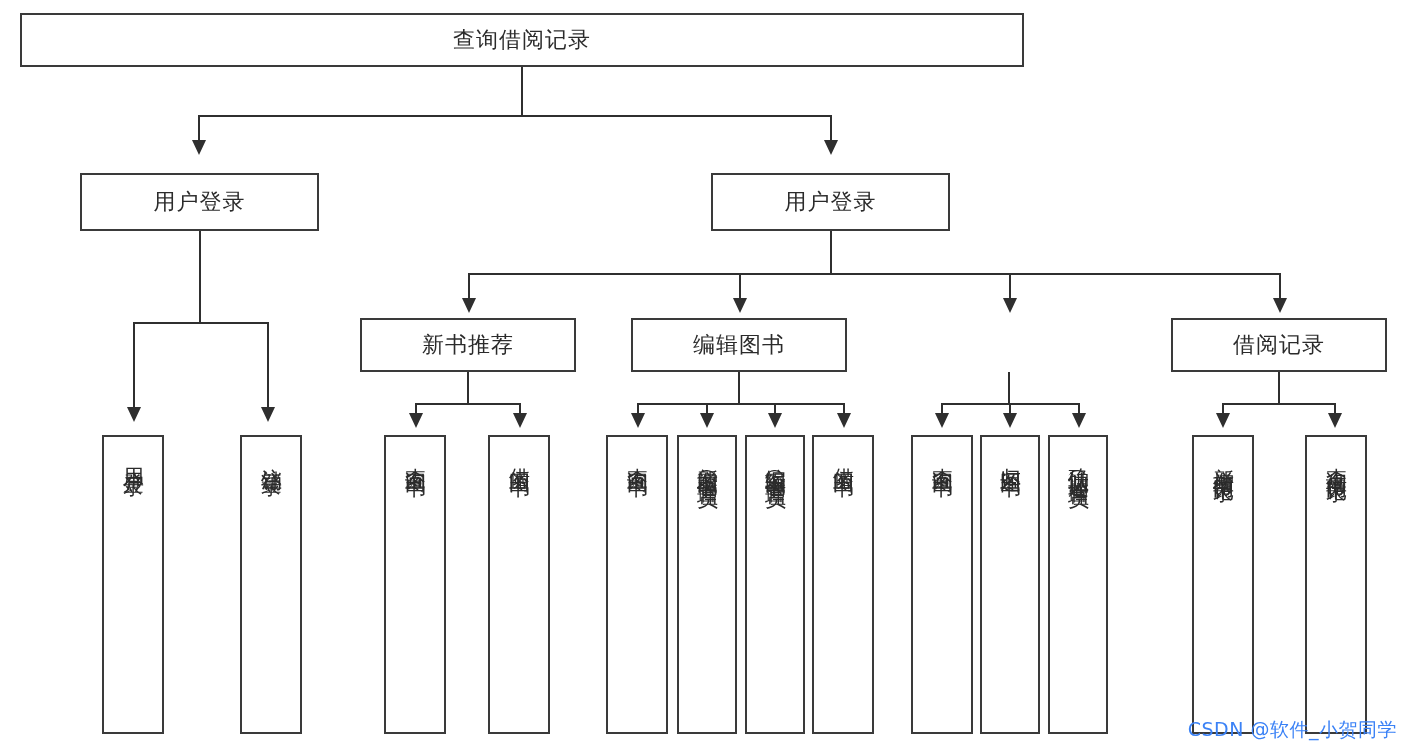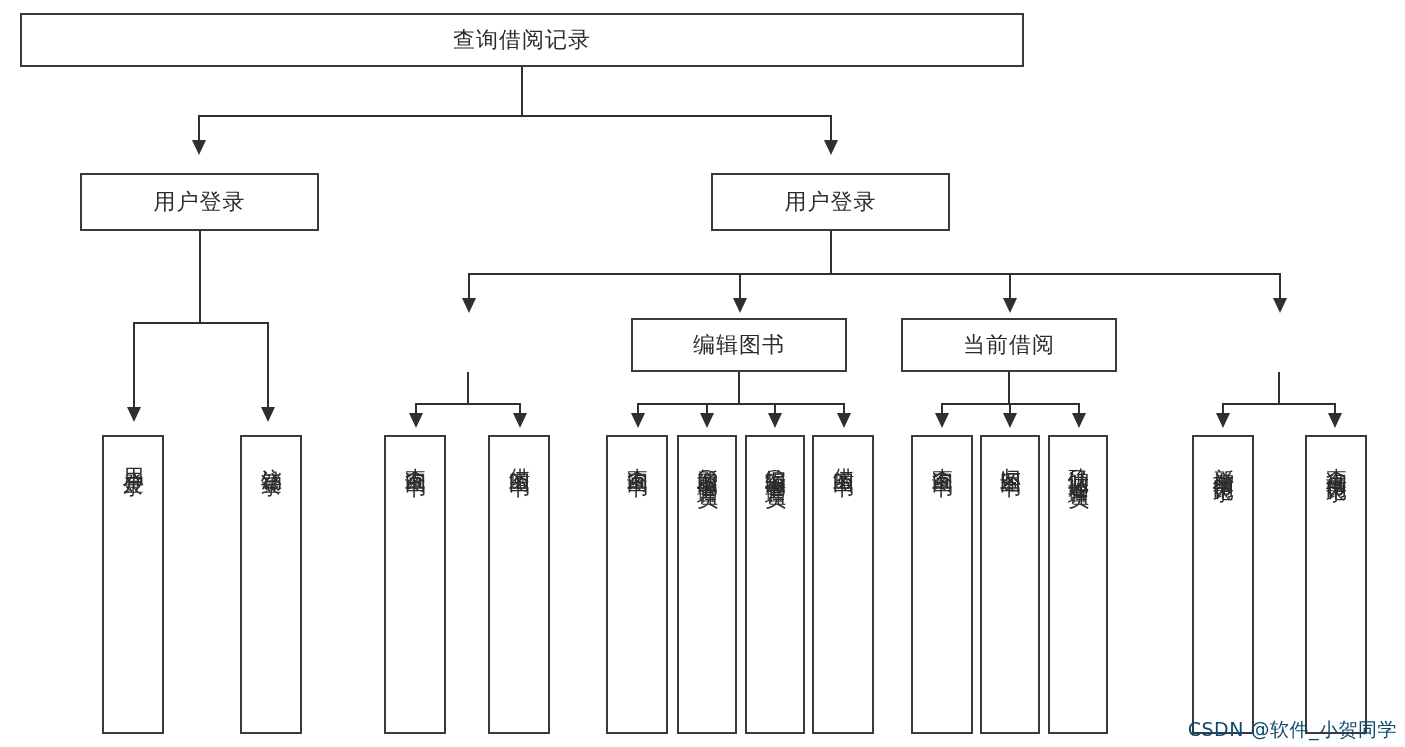--- a/index.html
+++ b/index.html
@@ -72,21 +72,21 @@
     border-left: 7px solid transparent;
     border-right: 7px solid transparent;
     border-top: 15px solid #2f2f2f;
   }
 
   
   #watermark {
     position: absolute;
     right: 8px;
     bottom: 4px;
-    color: #0c4a6e;
+    color: #3b82f6;
     font-size: 19px;
     letter-spacing: 0.5px;
     white-space: nowrap;
     user-select: none;
   }
 </style>
 </head>
 <body>
 
 <div id="canvas">
@@ -123,25 +123,28 @@
   <div class="line hline" style="left:468px; top:273px; width:812px; height:2px;"></div>
   <div class="line vline" style="left:468px; top:273px; width:2px; height:28px;"></div>
   <div class="arrow" style="left:462px; top:298px;"></div>
   <div class="line vline" style="left:739px; top:273px; width:2px; height:28px;"></div>
   <div class="arrow" style="left:733px; top:298px;"></div>
   <div class="line vline" style="left:1009px; top:273px; width:2px; height:28px;"></div>
   <div class="arrow" style="left:1003px; top:298px;"></div>
   <div class="line vline" style="left:1279px; top:273px; width:2px; height:28px;"></div>
   <div class="arrow" style="left:1273px; top:298px;"></div>
 
+  <div class="node horiz" style="left:360px; top:318px; width:216px; height:54px;">
+    <span class="label">新书推荐</span>
+  </div>
   <div class="node horiz" style="left:631px; top:318px; width:216px; height:54px;">
     <span class="label">编辑图书</span>
   </div>
-  <div class="node horiz" style="left:901px; top:318px; width:216px; height:54px;">
-    <span class="label">当前借阅</span>
+  <div class="node horiz" style="left:1171px; top:318px; width:216px; height:54px;">
+    <span class="label">借阅记录</span>
   </div>
 
   <div class="line vline" style="left:467px; top:372px; width:2px; height:32px;"></div>
   <div class="line hline" style="left:415px; top:403px; width:106px; height:2px;"></div>
   <div class="line vline" style="left:415px; top:403px; width:2px; height:14px;"></div>
   <div class="arrow" style="left:409px; top:413px;"></div>
   <div class="line vline" style="left:519px; top:403px; width:2px; height:14px;"></div>
   <div class="arrow" style="left:513px; top:413px;"></div>
 
   <div class="line vline" style="left:738px; top:372px; width:2px; height:32px;"></div>

